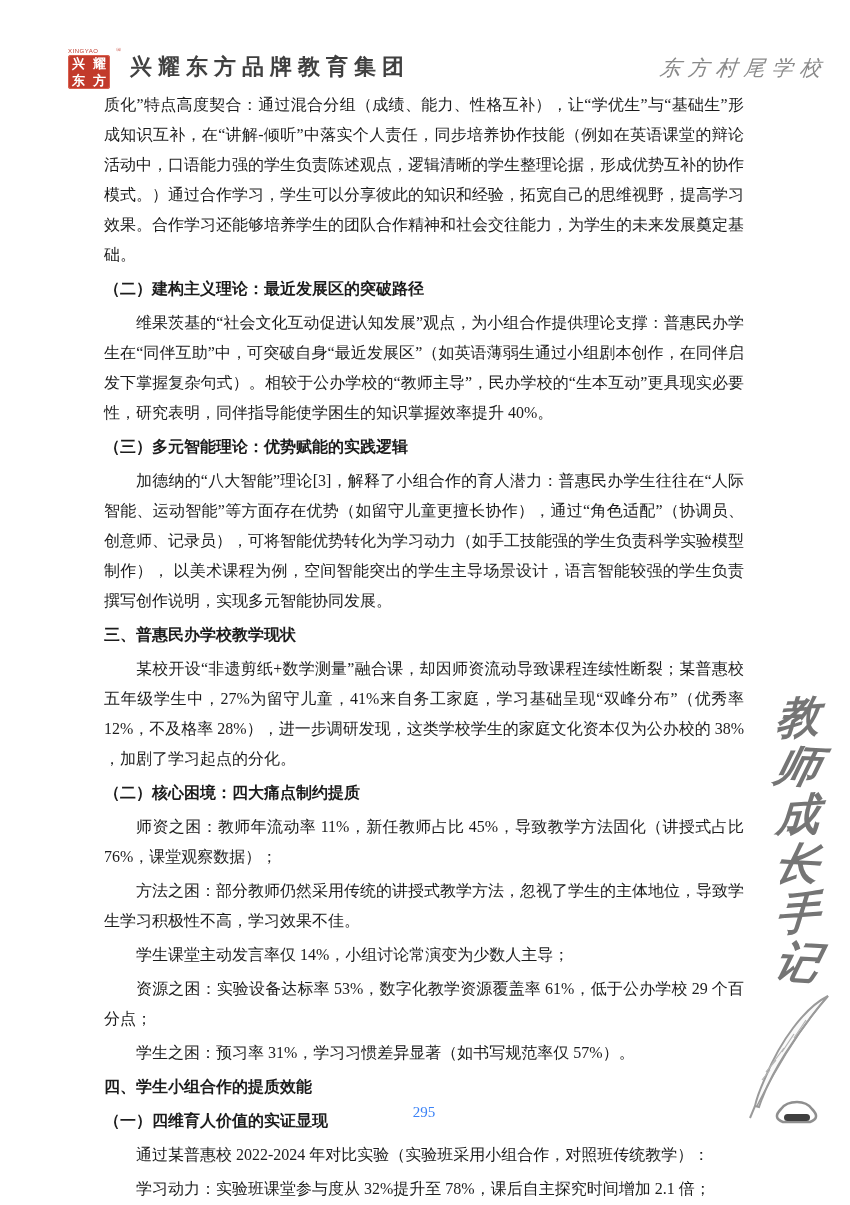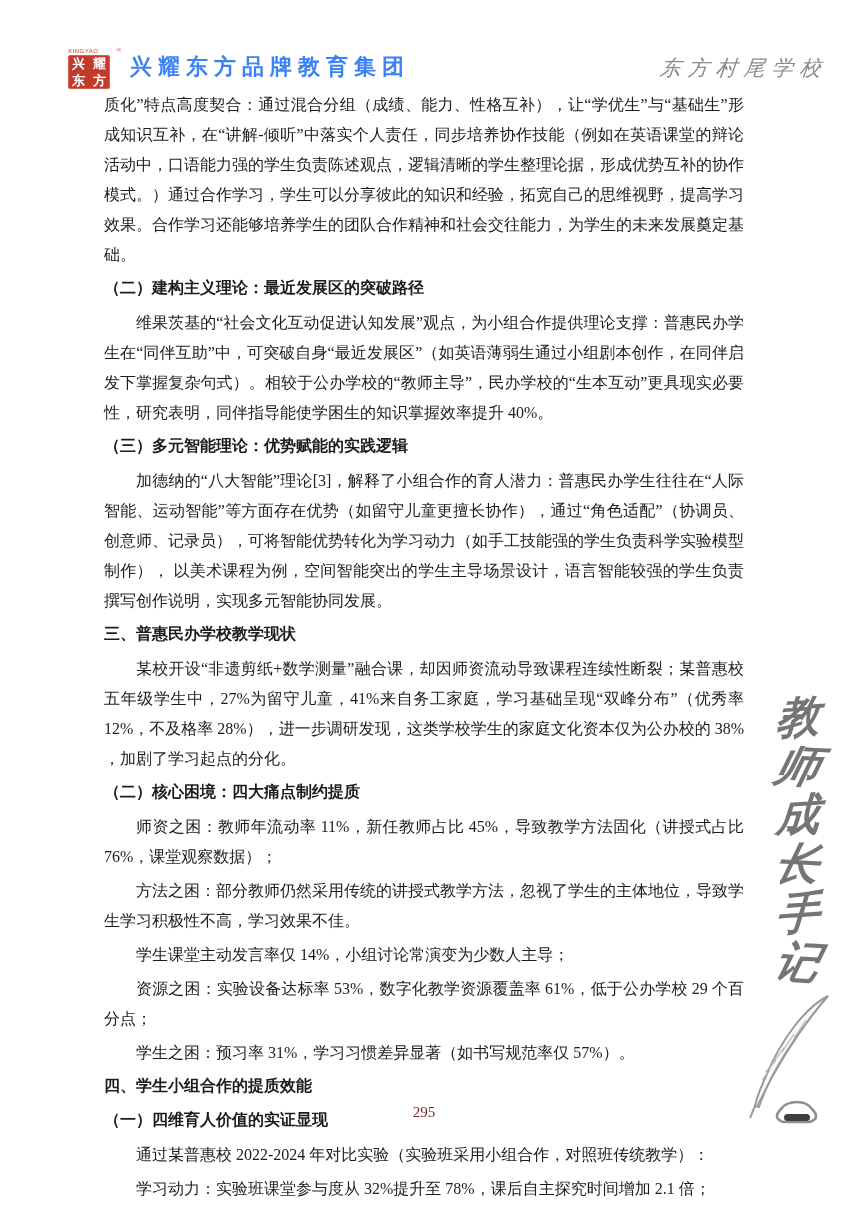--- a/index.html
+++ b/index.html
@@ -17,57 +17,57 @@
   .logo .brandmark{font-size:6px;color:#c0392b;letter-spacing:.5px;line-height:7px;white-space:nowrap;font-family:"Liberation Sans",sans-serif;}
   .logo .reg{position:absolute;top:-2px;left:48px;font-size:7px;color:#c0392b;}
   .seal{
     width:42px;height:34px;background:#c23a2b;border-radius:3px;
     display:grid;grid-template-columns:1fr 1fr;align-items:center;justify-items:center;
     color:#fff;font-weight:bold;font-size:13px;line-height:15px;
     box-shadow:0 0 0 1px #d9604f inset;
   }
   .company-name{
     position:absolute;left:62px;top:6px;
-    font-size:22px;font-weight:bold;color:#3b82f6;
+    font-size:22px;font-weight:bold;color:#404040;
     letter-spacing:6px;white-space:nowrap;
   }
   .school-name{
     position:absolute;right:0;top:8px;
     font-size:21px;color:#8a8a8a;letter-spacing:7px;
     font-style:italic;white-space:nowrap;transform:skewX(-6deg);
   }
   
   .content{
     position:absolute;top:86px;left:100px;width:648px;
     font-size:16px;line-height:30px;color:#1c1c1c;
     text-align:justify;
   }
   .content p{margin:4px;}
   .content p.paragraph{text-indent:32px;}
   .content p.continuation{text-indent:0;}
-  .content p.heading{font-weight:bold;text-indent:0;font-family:Liberation Mono, monospace;}
+  .content p.heading{font-weight:bold;text-indent:0;}
   
   .margin-calligraphy{
     position:absolute;left:762px;top:692px;width:72px;
     display:flex;flex-direction:column;align-items:center;
     color:#5d5d5d;
   }
   .margin-calligraphy span{
     font-size:44px;line-height:49px;font-style:italic;font-weight:bold;
     font-family:"DejaVu Serif","Liberation Serif",serif;
     transform:rotate(-4deg) skewX(-8deg);
     opacity:.85;
   }
   .margin-calligraphy span:nth-child(even){transform:rotate(3deg) skewX(-10deg);}
   
   .quill{position:absolute;left:740px;top:988px;width:110px;height:140px;}
   
   .footer{
     position:absolute;top:1104px;left:100px;width:648px;
-    text-align:center;font-size:15px;color:#7f1d1d;
+    text-align:center;font-size:15px;color:#3b82f6;
     font-family:"Liberation Serif","DejaVu Serif",serif;
   }
 </style>
 </head>
 <body>
 
 <div class="page">
 
   <div class="header">
     <div class="logo">

